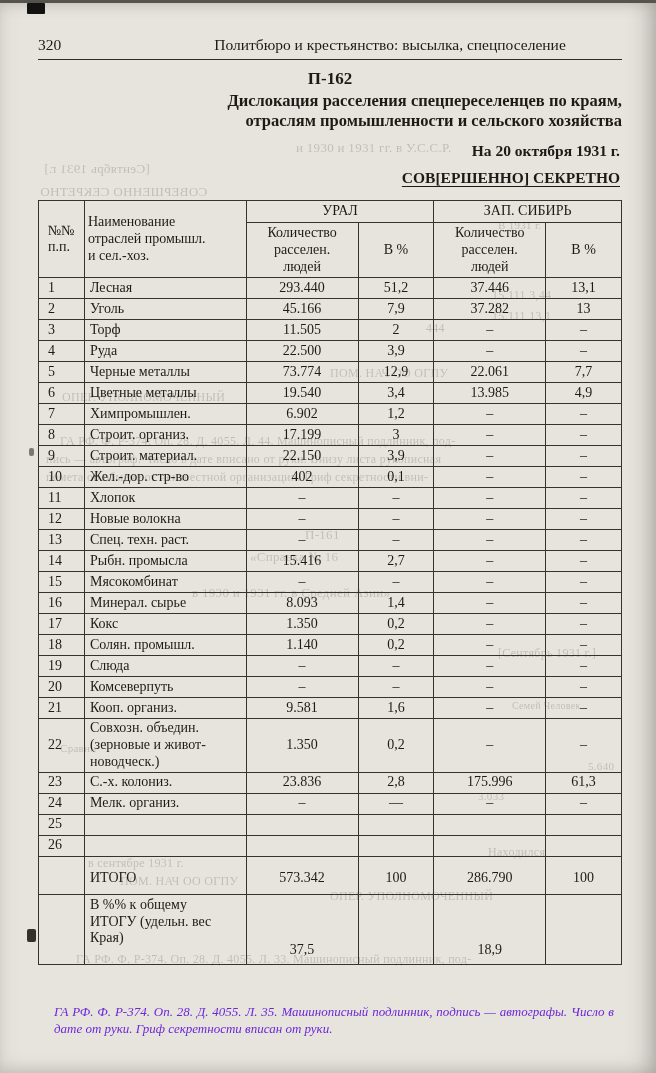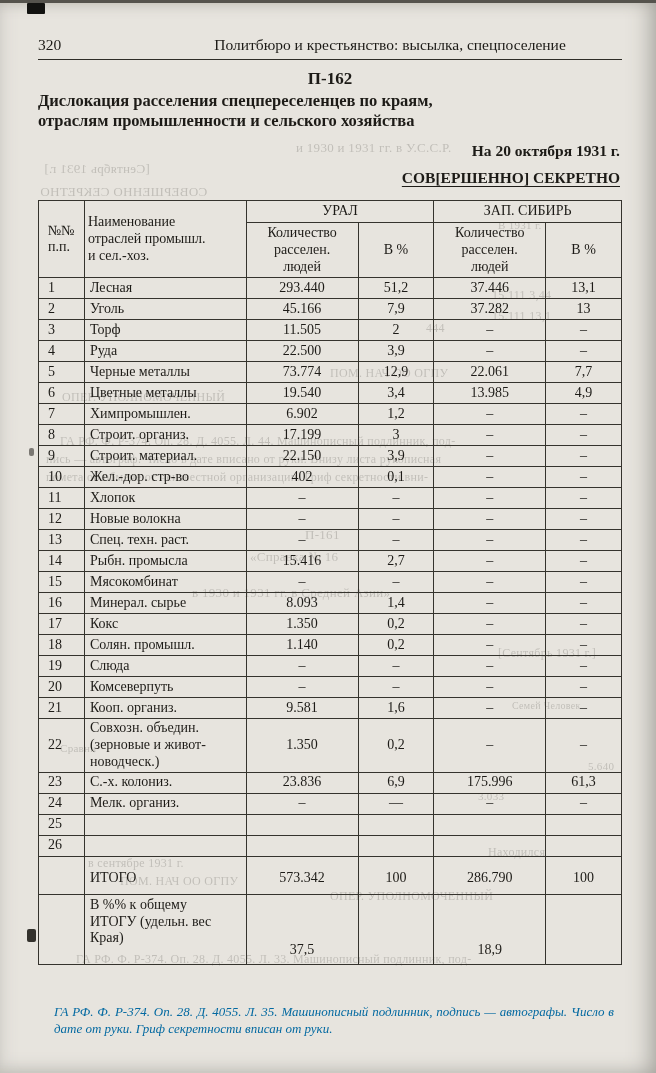--- a/index.html
+++ b/index.html
@@ -40,21 +40,21 @@
     display:flex; align-items:baseline;
     font-size:15.5px;
     padding-bottom:5px;
     border-bottom:1.6px solid #2e2c27;
   }
   .running-head .pageno { width:120px; }
   .running-head .rtitle { flex:1; text-align:center; }
 
   .docnum { text-align:center; font-weight:bold; font-size:17px; margin-top:9px; }
   .doctitle {
-    text-align:left; font-weight:bold; font-size:16.5px;
+    text-align:right; font-weight:bold; font-size:16.5px;
     line-height:1.22; margin-top:2px; white-space:pre-line;
   }
   .dateline { text-align:right; font-weight:bold; font-size:15.5px; margin-top:11px; padding-right:2px; }
   .secrecy {
     text-align:right; font-weight:bold; font-size:15.5px; margin-top:9px; padding-right:2px;
     text-decoration:underline; text-underline-offset:3px;
   }
 
   table.doc-table {
     border-collapse:collapse;
@@ -80,21 +80,21 @@
   .doc-table tr.itogo td { height:38px; vertical-align:bottom; padding-bottom:7px; }
   .doc-table tr.final td { height:70px; vertical-align:bottom; padding-bottom:5px; }
   .doc-table tr.final td.c1 { vertical-align:top; padding-top:2px; }
 
   .footnote {
     margin:38px 6px 0 16px;
     width:560px;
     font-style:italic;
     font-size:13px;
     line-height:1.35;
-    color:#0369a1;
+    color:#6d28d9;
     text-align:justify;
   }
 </style>
 </head>
 <body>
 
 <div class="page">
 
   <div class="top-edge"></div>
   <div class="corner-blob"></div>
@@ -343,21 +343,21 @@
 новодческ.)</td>
             <td class="c2">1.350</td>
             <td class="c3">0,2</td>
             <td class="c4">–</td>
             <td class="c5">–</td>
           </tr>
           <tr>
             <td class="c0">23</td>
             <td class="c1">С.-х. колониз.</td>
             <td class="c2">23.836</td>
-            <td class="c3">6,9</td>
+            <td class="c3">2,8</td>
             <td class="c4">175.996</td>
             <td class="c5">61,3</td>
           </tr>
           <tr>
             <td class="c0">24</td>
             <td class="c1">Мелк. организ.</td>
             <td class="c2">–</td>
             <td class="c3">—</td>
             <td class="c4">–</td>
             <td class="c5">–</td>

